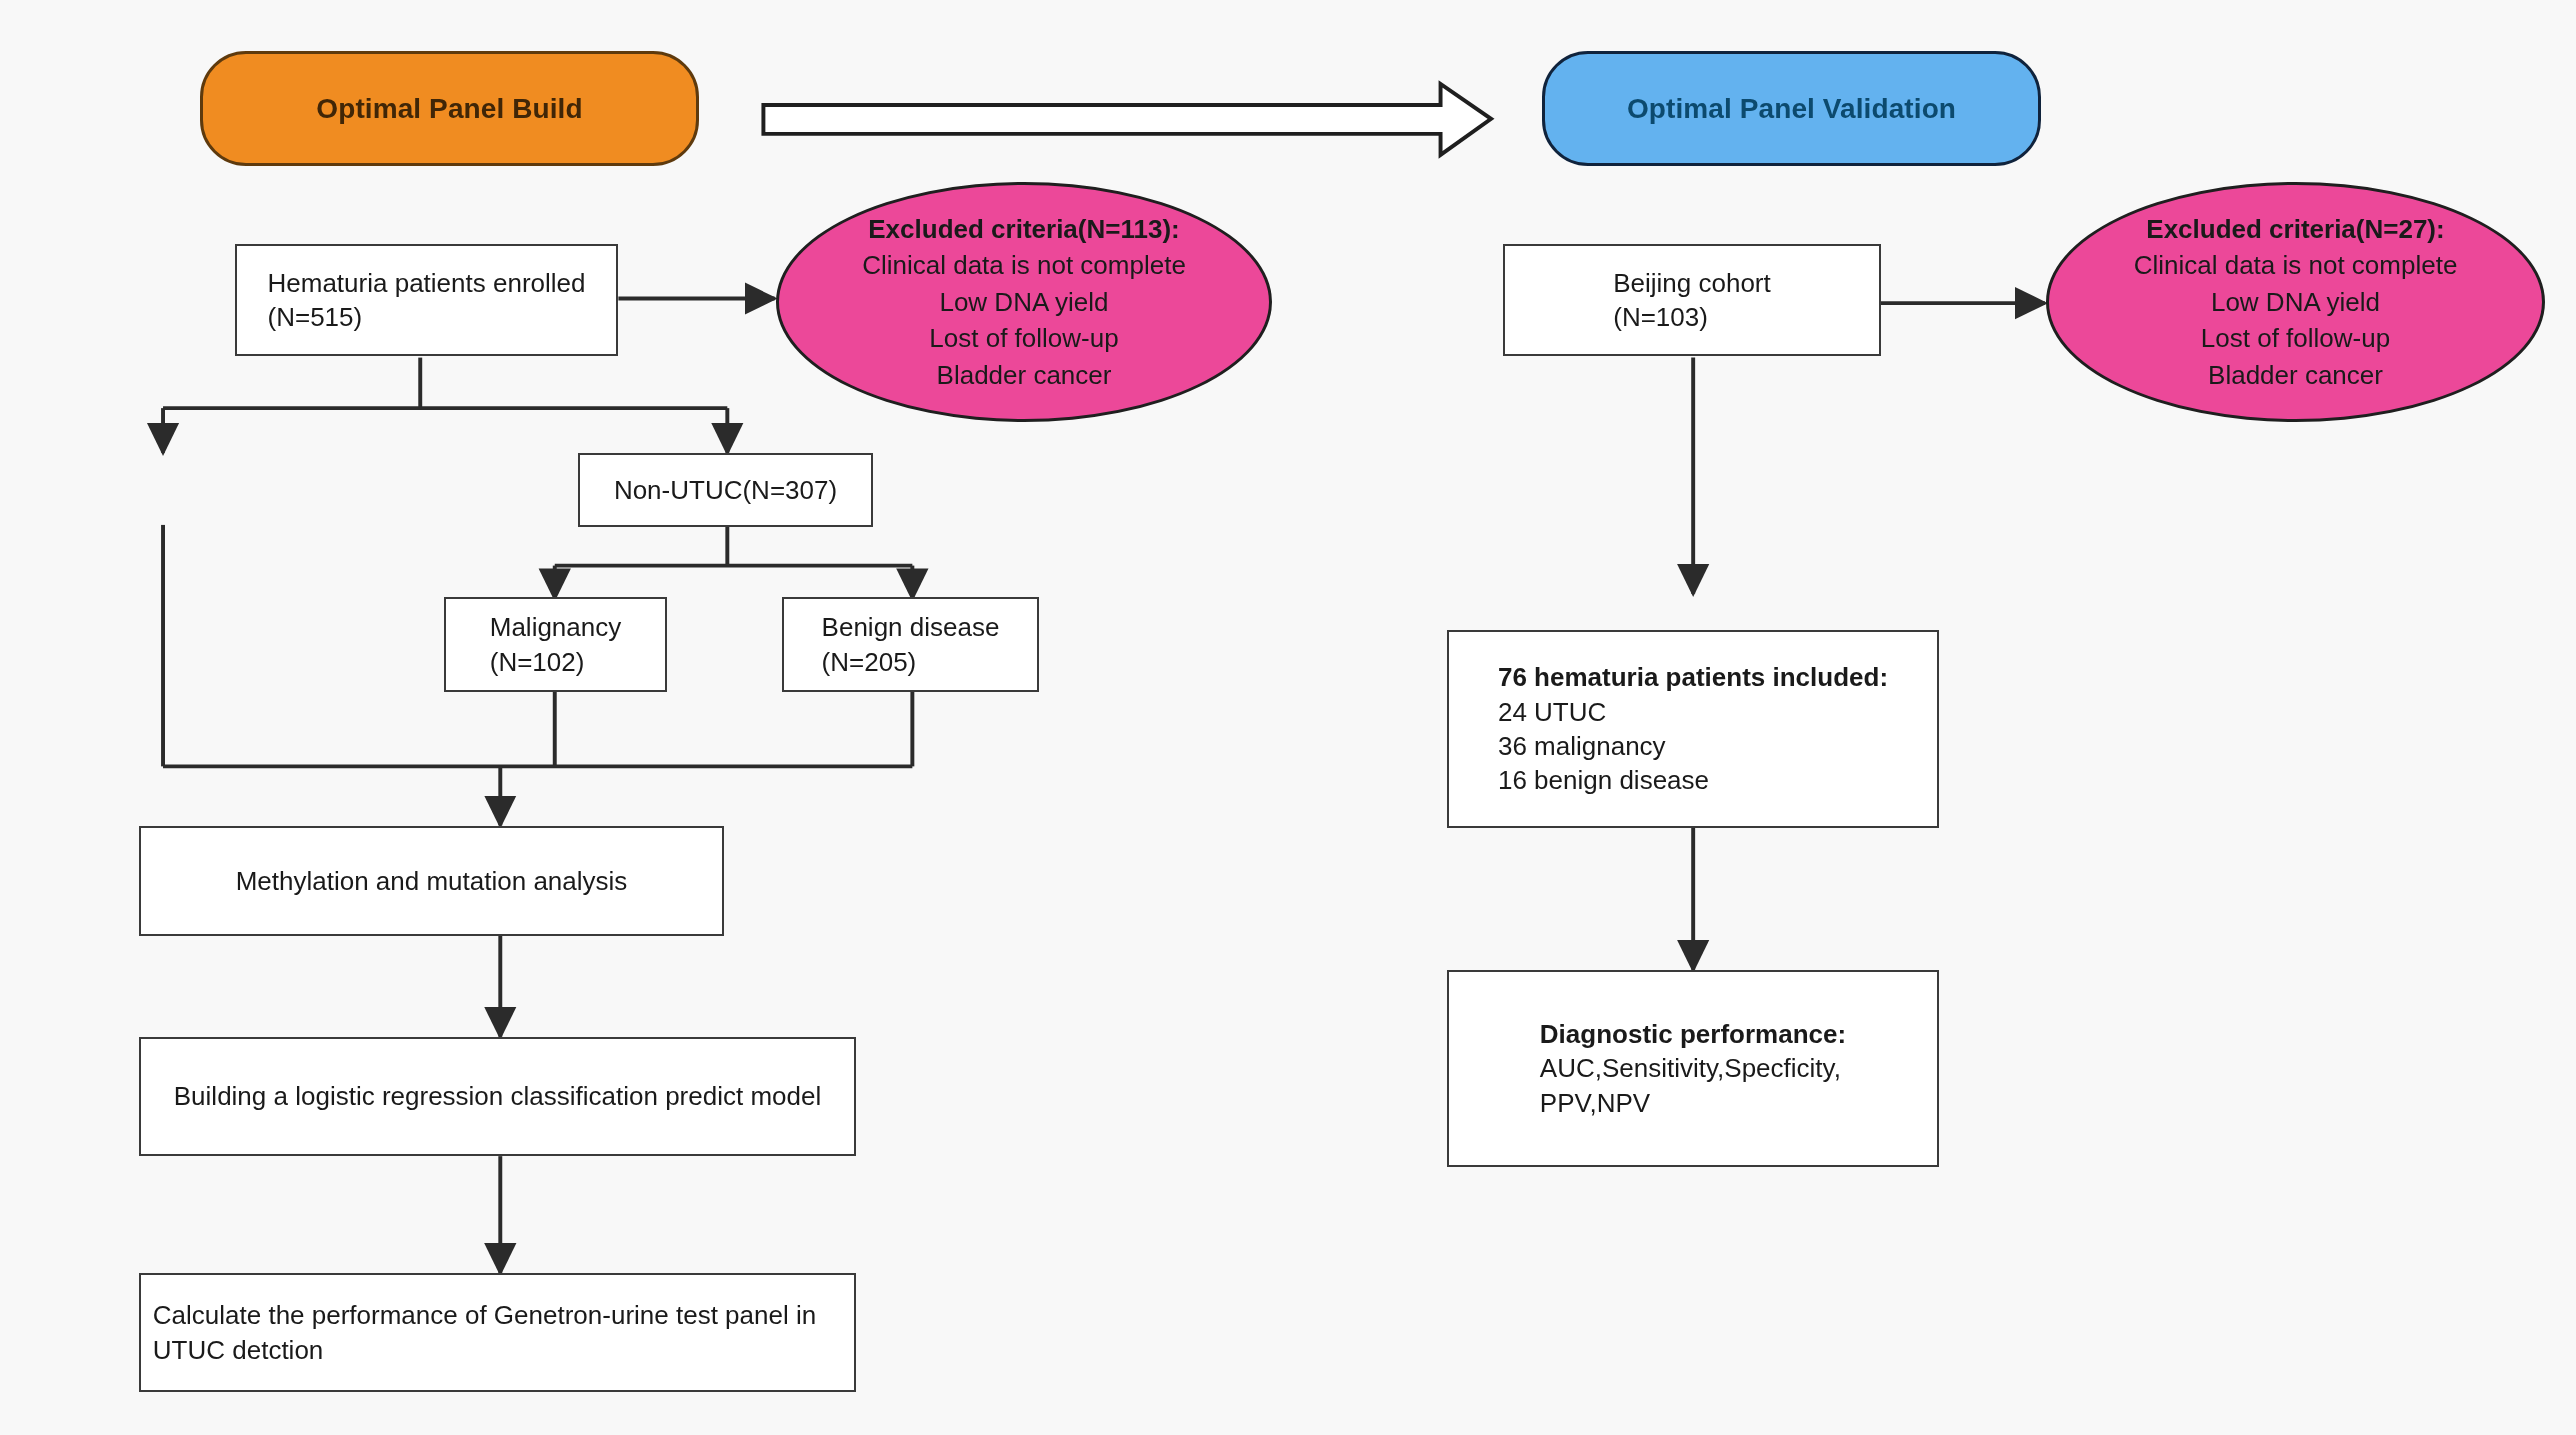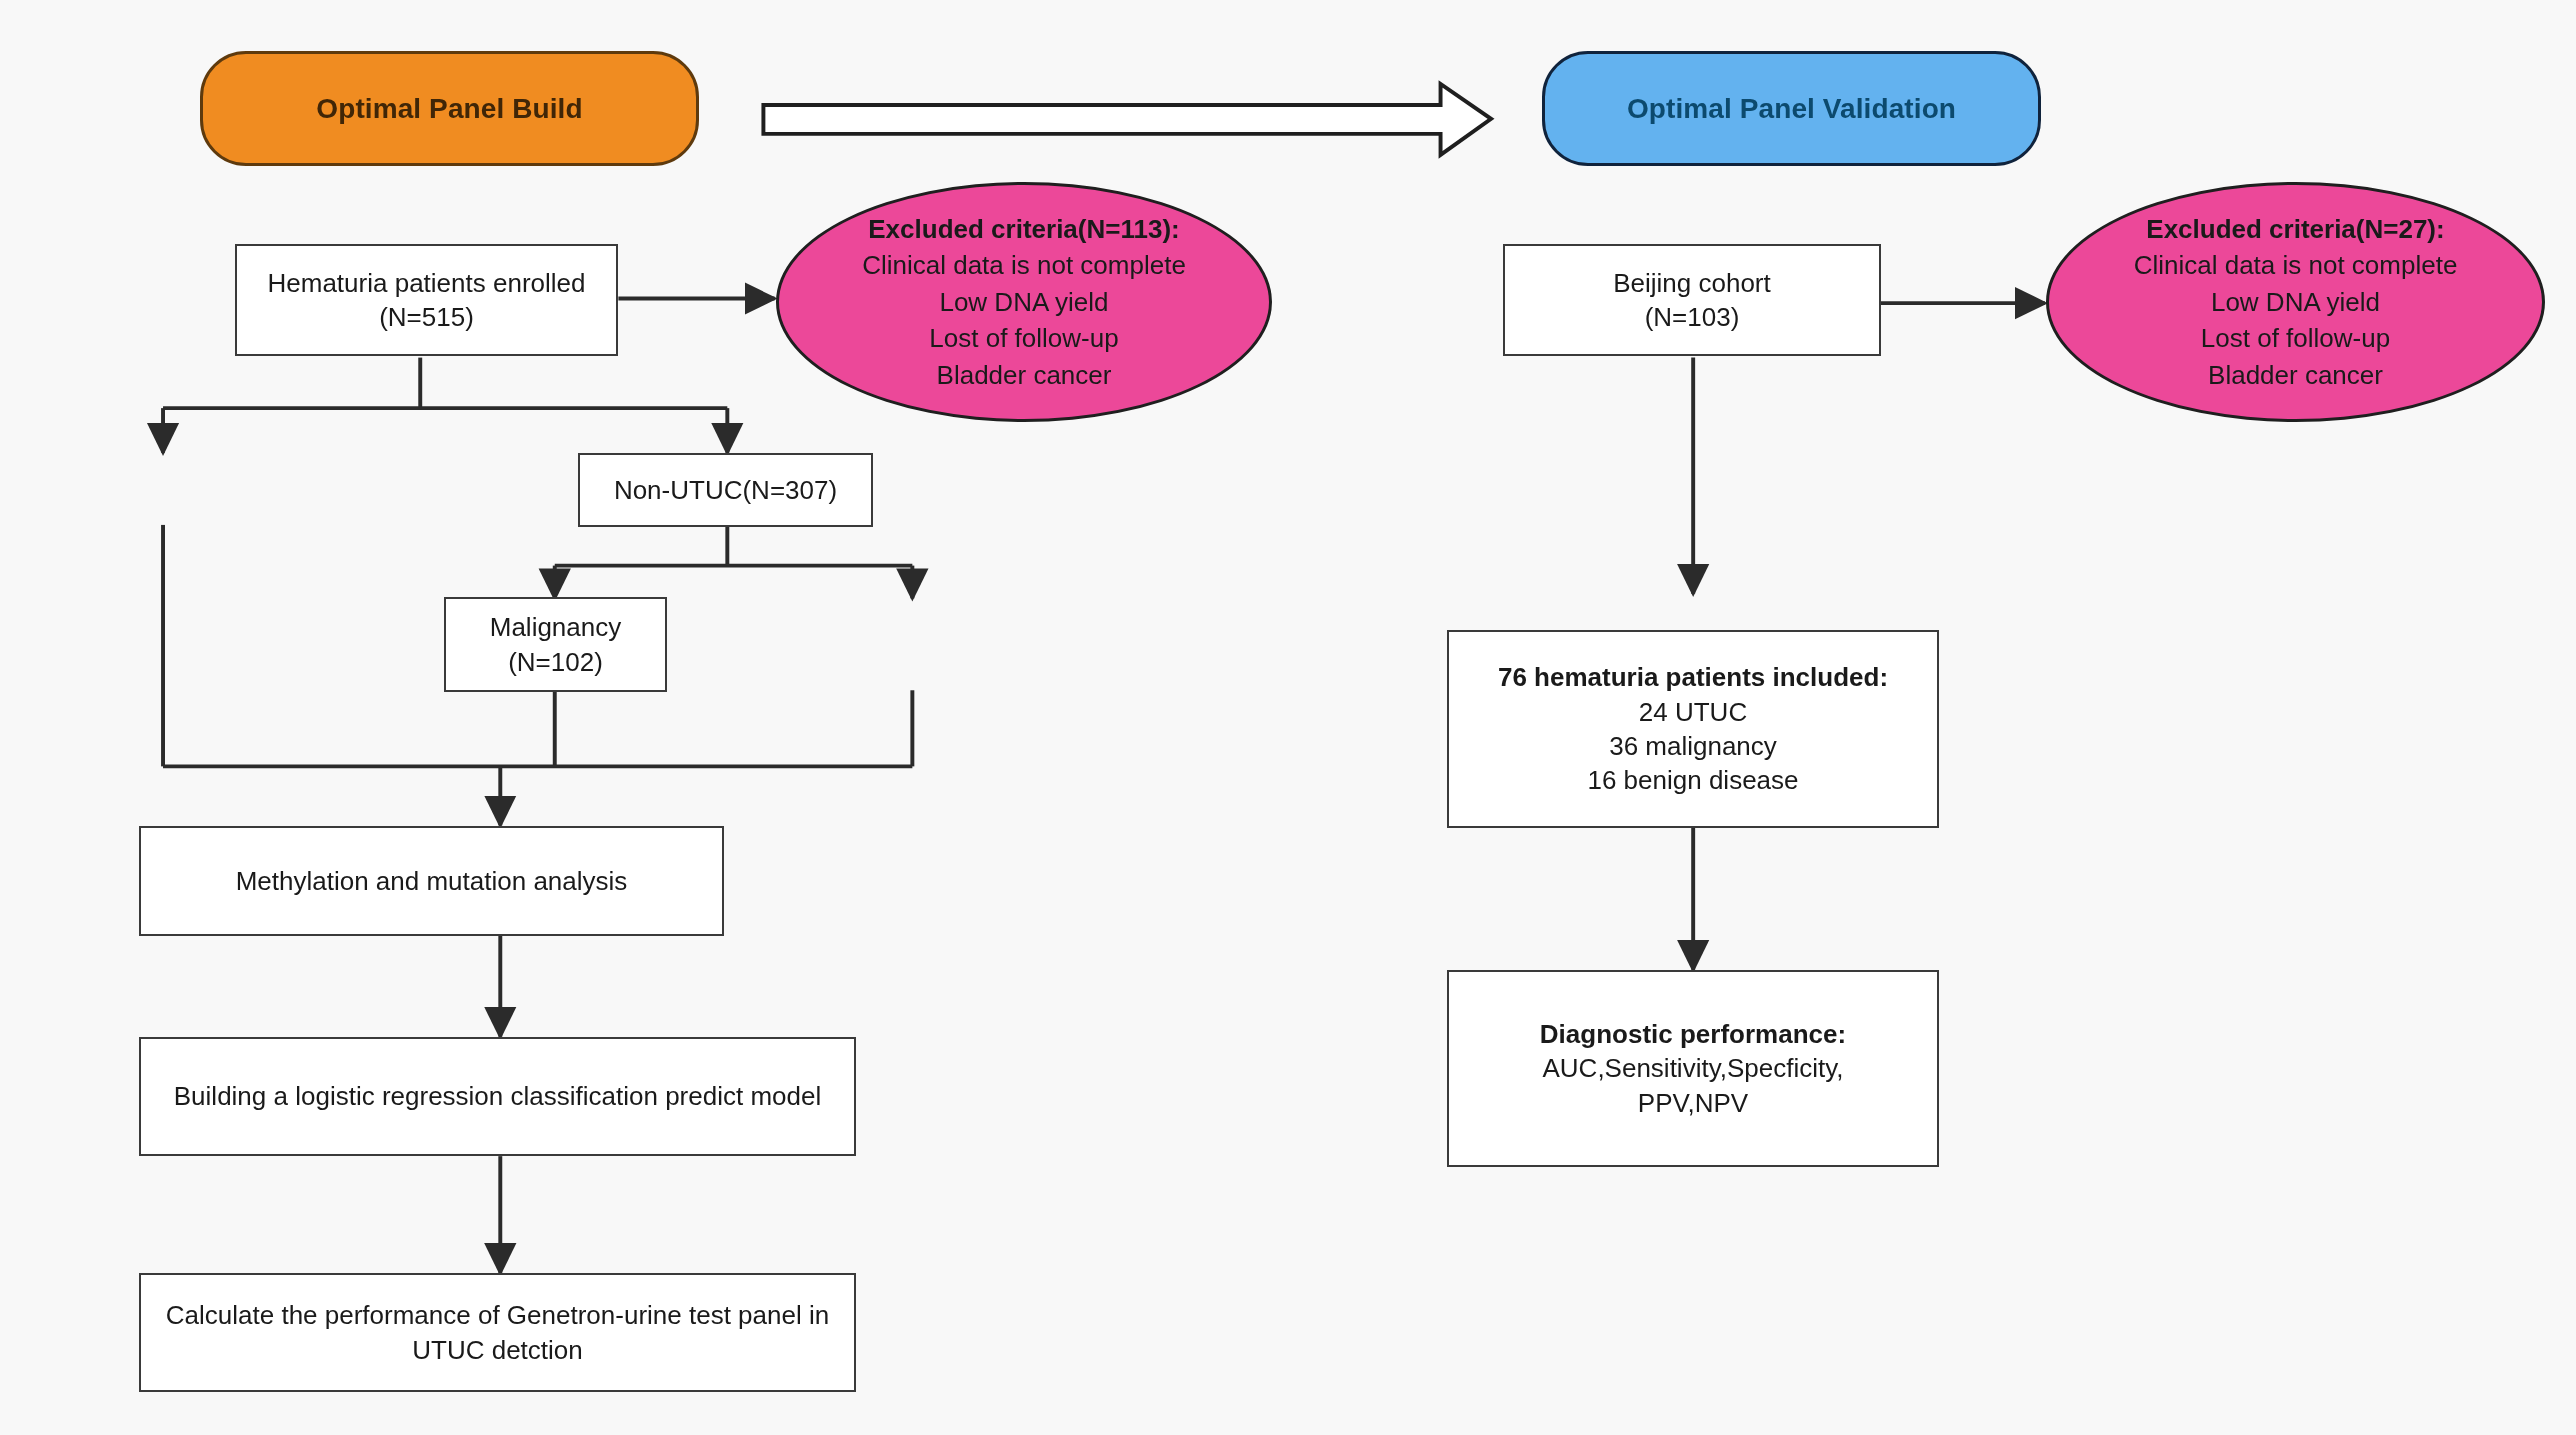--- a/index.html
+++ b/index.html
@@ -25,21 +25,21 @@
     width: 2576px;
     height: 1435px;
     pointer-events: none;
   }
   .node {
     position: absolute;
     box-sizing: border-box;
     display: flex;
     align-items: center;
     justify-content: center;
-    text-align: center;
+    text-align: left;
     color: #1a1a1a;
   }
   .rect {
     background: #ffffff;
     border: 2.6px solid #3a3a3a;
     font-size: 26px;
     line-height: 1.32;
   }
   .rect .txt { padding: 0 11.8px; }
   .pill {
@@ -156,20 +156,26 @@
     <span class="txt">Non-UTUC(N=307)</span>
   </div>
 
   <div class="node rect" style="left:444px; top:597px; width:223px; height:95px;">
     <span class="txt">
       <span>Malignancy</span><br>
       <span>(N=102)</span>
     </span>
   </div>
 
+  <div class="node rect" style="left:782px; top:597px; width:257px; height:95px;">
+    <span class="txt">
+      <span>Benign disease</span><br>
+      <span>(N=205)</span>
+    </span>
+  </div>
 
   <div class="node rect" style="left:139px; top:826px; width:585px; height:110px;">
     <span class="txt">Methylation and mutation analysis</span>
   </div>
 
   <div class="node rect" style="left:139px; top:1037px; width:717px; height:119px;">
     <span class="txt">Building a logistic regression classification predict model</span>
   </div>
 
   <div class="node rect" style="left:139px; top:1273px; width:717px; height:119px;">

